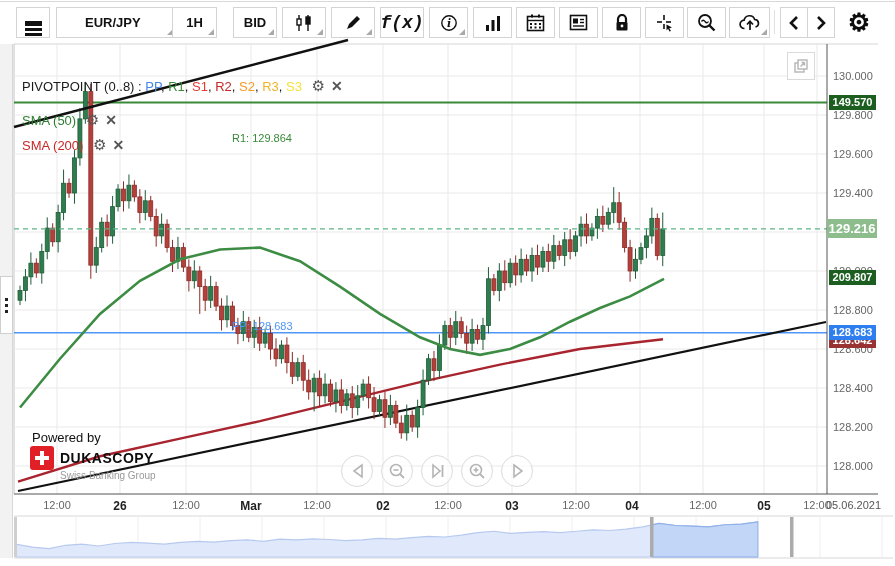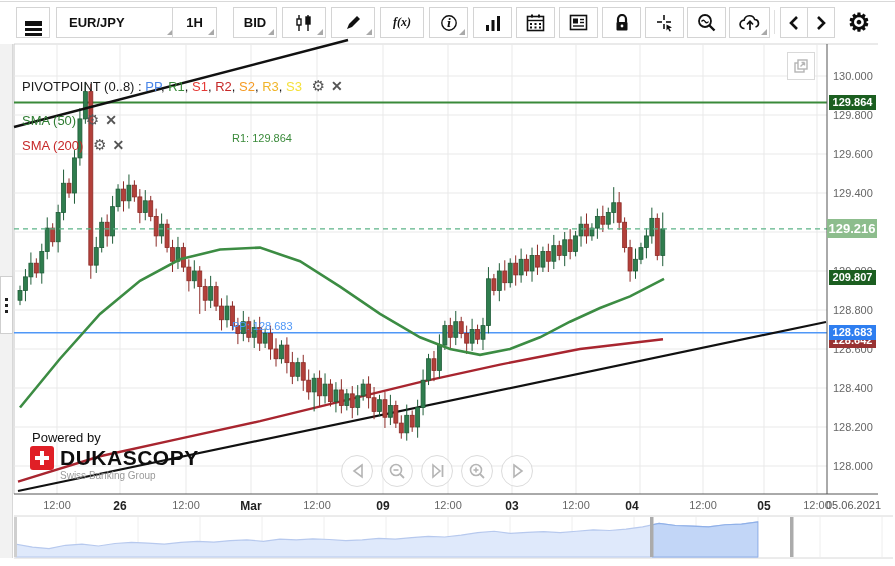--- a/index.html
+++ b/index.html
@@ -3,23 +3,23 @@
 <meta charset="utf-8">
 <style>
   html,body{margin:0;padding:0;background:#fff;font-family:"Liberation Sans",sans-serif;}
   #app{position:relative;width:895px;height:566px;background:#fff;overflow:hidden;}
   .topline{position:absolute;left:0;top:1px;width:895px;height:1px;background:#d9d9d9;}
   
   .tbtn{position:absolute;top:7px;height:31px;background:#fff;border:1px solid #d4d4d4;box-sizing:border-box;
         display:flex;align-items:center;justify-content:center;font-size:13px;font-weight:bold;color:#111;cursor:pointer;}
   .tbtn.nobox{border:none;}
   .dd::after{content:"";position:absolute;right:2px;bottom:2px;border-left:6px solid transparent;border-bottom:6px solid #a9a9a9;}
-  .instr{justify-content:flex-start;padding-left:12px;font-weight:bold;}
+  .instr{justify-content:flex-start;padding-left:28px;font-weight:bold;}
   .bars span{display:block;width:17px;height:3px;background:#111;margin:2px 0;}
-  .fxtxt{font-family:Liberation Serif, serif;font-style:italic;font-weight:bold;font-size:12px;}
+  .fxtxt{font-family:Liberation Mono, monospace;font-style:italic;font-weight:bold;font-size:18px;}
   .vdiv{position:absolute;top:10px;width:1px;height:24px;background:#e0e0e0;}
   
   .lstrip{position:absolute;left:0;top:44px;width:13px;height:514px;background:#f2f2f2;border-right:1px solid #d8d8d8;box-sizing:border-box;}
   .lhandle{position:absolute;left:0;top:276px;width:13px;height:58px;background:#fff;border:1px solid #cfcfcf;box-sizing:border-box;
            display:flex;flex-direction:column;align-items:center;justify-content:center;gap:3px;cursor:pointer;}
   .lhandle i{width:3px;height:3px;background:#222;}
   
   .hline{position:absolute;left:22px;color:#1a1a1a;font-size:13px;white-space:nowrap;}
   .icoin{color:#555;font-size:15px;cursor:pointer;margin-left:6px;}
   .xico{color:#555;font-weight:bold;font-size:14px;cursor:pointer;margin-left:6px;}
@@ -37,21 +37,21 @@
           display:flex;align-items:center;justify-content:center;cursor:pointer;}
   
   .expand{position:absolute;left:787px;top:52px;width:26px;height:26px;border:1px solid #d9d9d9;background:#fff;
           display:flex;align-items:center;justify-content:center;cursor:pointer;}
   
   .powered{position:absolute;left:32px;top:430px;font-size:13px;color:#111;}
   .brandrow{position:absolute;left:30px;top:446px;display:flex;align-items:center;}
   .swiss{width:24px;height:24px;background:#e01f26;border-radius:3px;position:relative;margin-right:6px;}
   .swiss::before{content:"";position:absolute;left:10px;top:5px;width:4px;height:14px;background:#fff;}
   .swiss::after{content:"";position:absolute;left:5px;top:10px;width:14px;height:4px;background:#fff;}
-  .brandname{font-size:21px;font-weight:bold;color:#0d0d0d;letter-spacing:.5px;}
+  .brandname{font-size:14px;font-weight:bold;color:#0d0d0d;letter-spacing:.5px;}
   .brandtag{position:absolute;left:60px;top:470px;font-size:10px;color:#9a9a9a;}
   svg{display:block;}
   #chartsvg{position:absolute;left:0;top:0;}
 </style>
 </head>
 <body>
 <div id="app">
 
 <div class="topline"></div>
 
@@ -559,33 +559,33 @@
       <div class="ptick" style="top: 70px;">130.000</div>
       <div class="ptick" style="top: 109px;">129.800</div>
       <div class="ptick" style="top: 148px;">129.600</div>
       <div class="ptick" style="top: 187px;">129.400</div>
       <div class="ptick" style="top: 265px;">129.000</div>
       <div class="ptick" style="top: 304px;">128.800</div>
       <div class="ptick" style="top: 343px;">128.600</div>
       <div class="ptick" style="top: 382px;">128.400</div>
       <div class="ptick" style="top: 421px;">128.200</div>
       <div class="ptick" style="top: 460px;">128.000</div>
-      <div class="badge" style="background: rgb(27, 94, 32); top: 94.52px;">129.864</div>
+      <div class="badge" style="background: rgb(27, 94, 32); top: 94.52px;">149.570</div>
       <div class="badge big" style="background: rgb(141, 189, 141); top: 218.88px;">129.216</div>
       <div class="badge" style="background: rgb(27, 94, 32); top: 269.825px;">209.807</div>
       <div class="badge" style="background: rgb(153, 51, 51); top: 332.81px;">128.642</div>
       <div class="badge" style="background: rgb(46, 126, 240); top: 324.815px;">128.683</div>
     </div>
 <div id="timeScale">
       <div class="tlab" style="left: 57px;">12:00</div>
       <div class="tlab major" style="left: 120px;">26</div>
       <div class="tlab" style="left: 186px;">12:00</div>
       <div class="tlab major" style="left: 251px;">Mar</div>
       <div class="tlab" style="left: 317px;">12:00</div>
-      <div class="tlab major" style="left: 383px;">09</div>
+      <div class="tlab major" style="left: 383px;">02</div>
       <div class="tlab" style="left: 448px;">12:00</div>
       <div class="tlab major" style="left: 512px;">03</div>
       <div class="tlab" style="left: 576px;">12:00</div>
       <div class="tlab major" style="left: 632px;">04</div>
       <div class="tlab" style="left: 703px;">12:00</div>
       <div class="tlab major" style="left: 764px;">05</div>
       <div class="tlab" style="left: 817px;">12:00</div>
     </div>
 <div class="datelab">05.06.2021</div>
 

